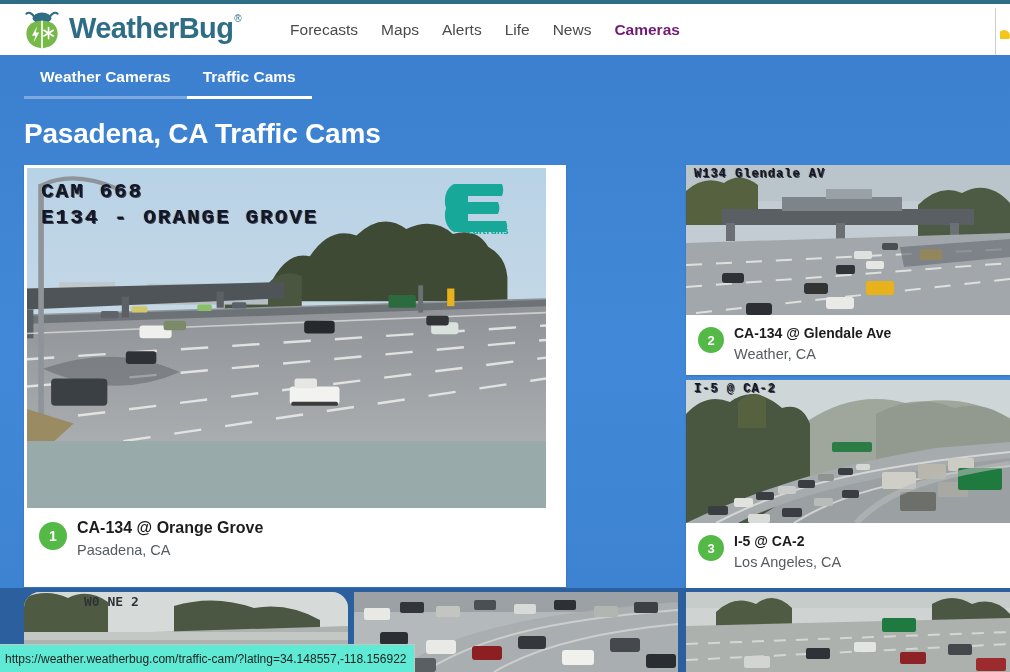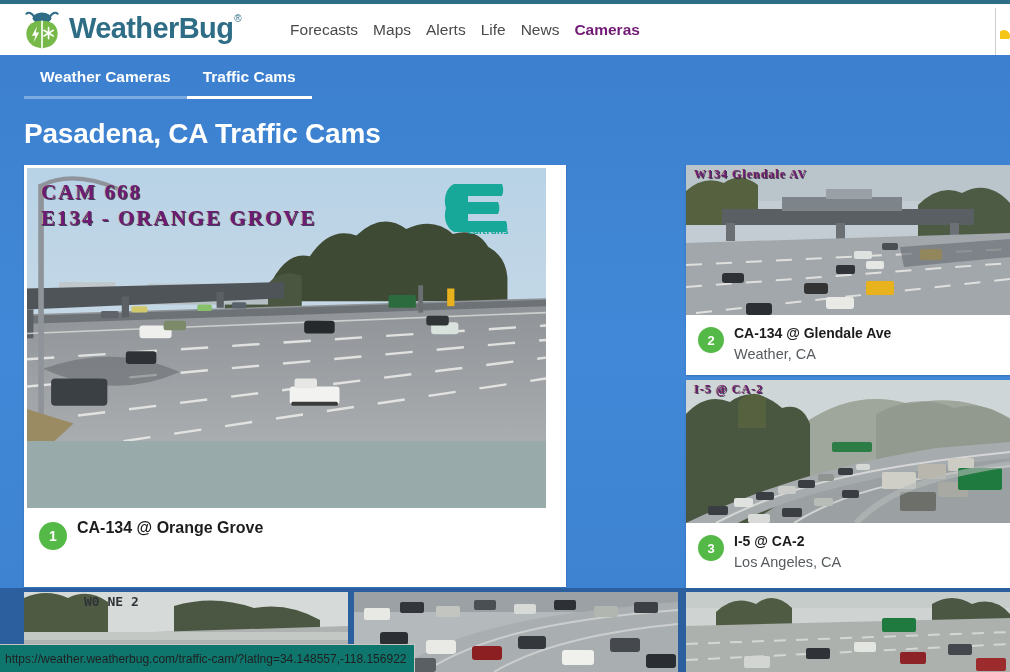--- a/index.html
+++ b/index.html
@@ -32,21 +32,21 @@
     font-size: 29px; font-weight: 700; color: #2f6d86;
     letter-spacing: -0.6px; line-height: 1;
     position: relative; top: -1px;
   }
   .logo-reg {
     font-size: 10px; vertical-align: super; font-weight: 400;
     position: relative; top: -5px; left: 1px;
   }
 
   .main-nav {
-    display: flex; align-items: flex-start; margin-left: 50px; gap: 15px;
+    display: flex; align-items: flex-start; margin-left: 50px; gap: 23px;
   }
   .nav-item {
     font-size: 15.5px; color: #4a4a4a; cursor: pointer;
     line-height: 1; white-space: nowrap;
   }
   .nav-item.active { font-weight: 700; color: #701a75; }
 
   .header-divider {
     position: absolute; right: 14px; top: 4px;
     width: 1px; height: 51px; background: #cfcfcf;
@@ -125,40 +125,40 @@
     white-space: nowrap;
   }
 
   
   .bottom-band {
     position: absolute; top: 588px; left: 0; width: 1010px; height: 84px;
     background: #2b5f9e;
   }
   .bottom-row { position: absolute; top: 0; left: 0; width: 1010px; height: 84px; }
   .bot-cell { position: absolute; top: 4px; height: 80px; width: 324px; overflow: hidden; background:#9aa; }
-  .bot-cell.c1 { left: 24px; }
+  .bot-cell.c1 { left: 24px; border-radius: 16px; }
   .bot-cell.c2 { left: 354px; }
   .bot-cell.c3 { left: 686px; }
 
   
   .status-bar {
     position: absolute; left: 0; bottom: 0; height: 28px;
-    background: #0f766e; border: 1px solid #c7c7c2; border-left: none; border-bottom: none;
+    background: #5eead4; border: 1px solid #c7c7c2; border-left: none; border-bottom: none;
     display: flex; align-items: center;
     padding: 0 8px 0 5px;
     font-size: 12px; color: #1f1f1f;
     font-family: "Liberation Sans", sans-serif;
     white-space: nowrap; z-index: 50;
   }
 
   
   .camimg { position: absolute; inset: 0; }
   .osd {
-    position: absolute; font-family: Liberation Serif, serif;
-    color: #701a75; font-weight: 700; letter-spacing: 2px;
+    position: absolute; font-family: Liberation Mono, monospace;
+    color: #0f172a; font-weight: 700; letter-spacing: 2px;
     text-shadow: 1px 1px 0 rgba(40,40,60,.85), -1px 0 0 rgba(190,170,120,.6);
     text-align: center;
   }
 </style>
 </head>
 <body>
 
 <div id="app">
 
   <div class="top-accent"></div>
@@ -288,20 +288,21 @@
           <div class="osd" style="left:14px; top:38px; font-size:21px;">E134 - ORANGE GROVE</div>
           <svg style="position:absolute; right:8px; top:8px;" width="100" height="62" viewBox="0 0 100 62">
             <path d="M8 8 h56 a16 16 0 0 1 0 12 h-34 v6 h30 a14 14 0 0 1 0 12 h-30 v7 h38 a14 14 0 0 1 0 11 h-52 a14 18 0 0 1 -8 -24 a14 18 0 0 1 8 -24 Z" fill="#18a89a"></path>
             <text x="50" y="58" font-family="DejaVu Sans, sans-serif" font-size="9" font-weight="700" fill="#18a89a" text-anchor="middle">caltrans</text>
           </svg>
         </div>
         <div class="cam-caption">
           <div class="cam-badge">1</div>
           <div class="cap-text">
             <div class="cap-title">CA-134 @ Orange Grove</div>
+            <div class="cap-sub">Pasadena, CA</div>
           </div>
         </div>
       </div>
 
       <div class="card card-side s1">
         <div class="cam-thumb">
           <svg class="camimg" viewBox="0 0 324 150" preserveAspectRatio="none">
             <rect width="324" height="150" fill="#c2ccd2"></rect>
             <path d="M0 0 h324 v36 h-324 Z" fill="#b9c4cb"></path>
 

